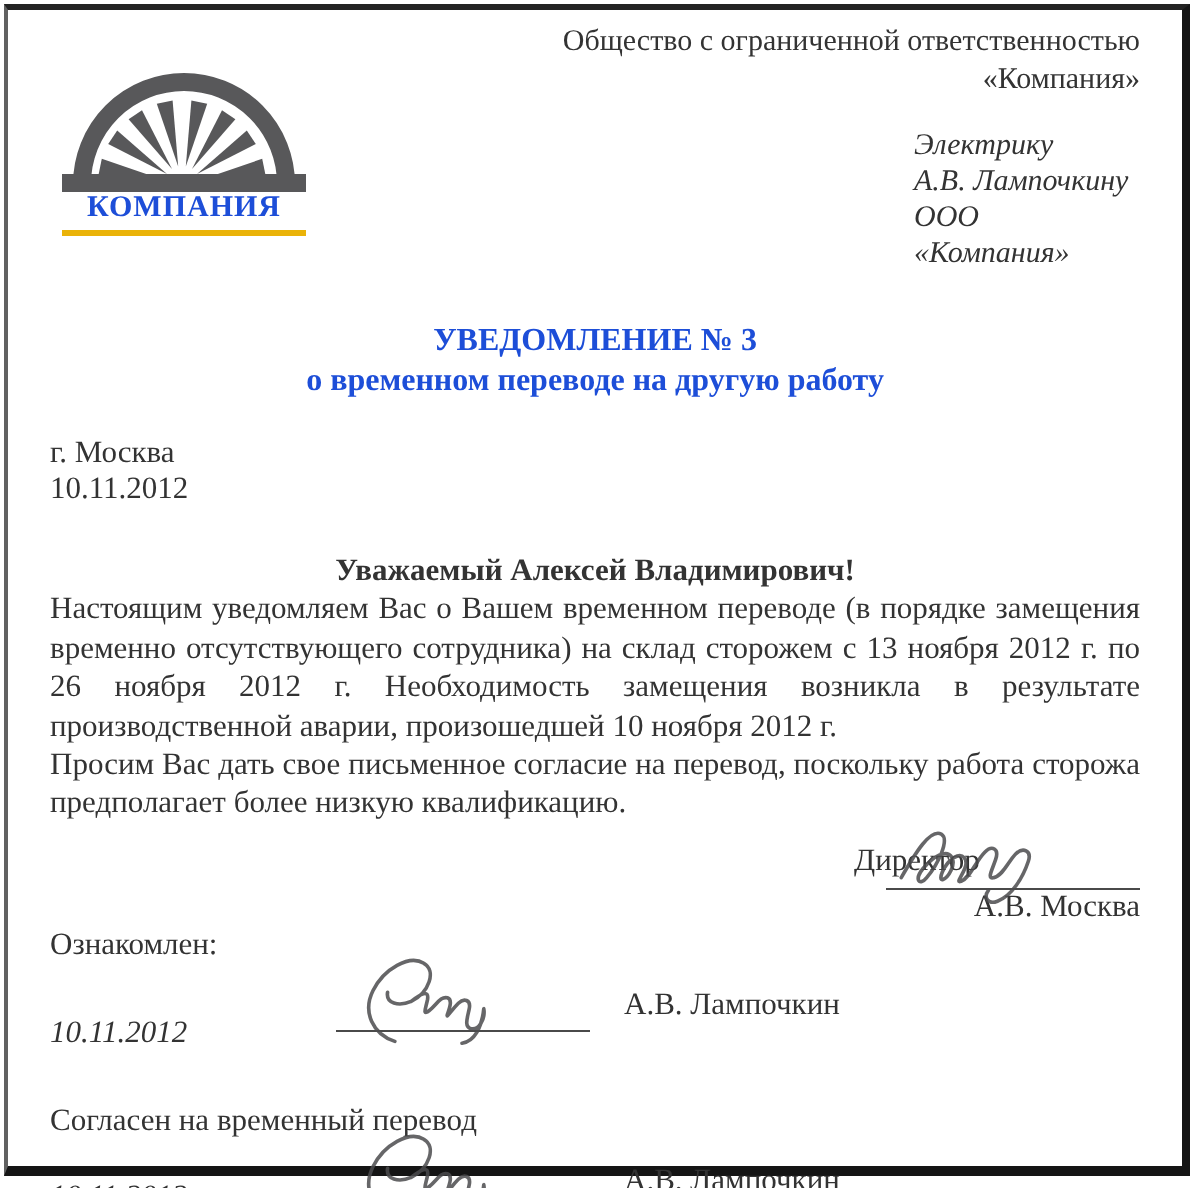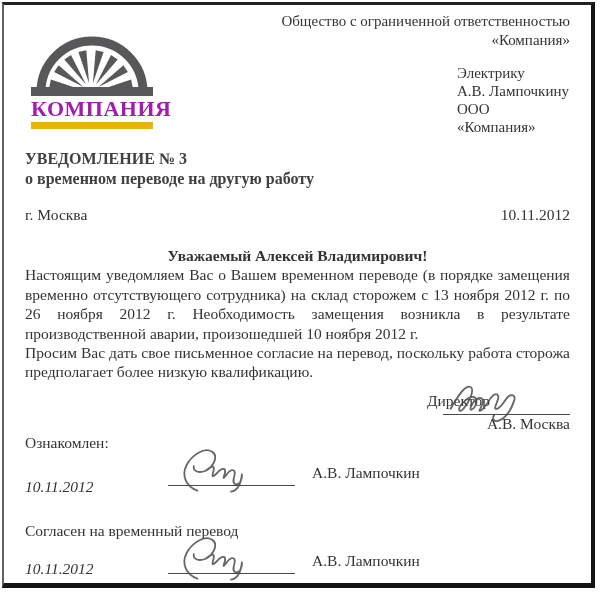--- a/index.html
+++ b/index.html
@@ -25,35 +25,35 @@
   }
   .content {
     position: relative;
     width: 100%; height: 100%;
     padding: 0 21px;
     font-size: 15.5px;
   }
 
   
   .org-name { text-align: right; margin-top: 7px; font-size: 15px; line-height: 1.25; }
-  .addressee { margin: 14px 0 0 432px; font-size: 15px; line-height: 1.2; }
+  .addressee { margin: 14px 0 0 432px; font-size: 15px; line-height: 1.2; font-style: italic; }
 
   .logo { position: absolute; left: 27px; top: 24px; width: 122px; }
   .logo-text {
-    font-weight: bold; font-size: 22px; letter-spacing: 0.5px;
-    color: #a21caf; text-align: center; line-height: 1.05;
-    border-bottom: 7px solid #eab308; padding-bottom: 2px; margin-top: 1px;
+    font-weight: bold; font-size: 15px; letter-spacing: 0.5px;
+    color: #1d4ed8; text-align: center; line-height: 1.05;
+    border-bottom: 3px solid #eab308; padding-bottom: 2px; margin-top: 1px;
   }
   .logo svg { display: block; }
 
   
-  .title { margin-top: 13px; font-weight: bold; font-size: 16px; line-height: 1.3; color: #404040; }
+  .title { text-align: center; margin-top: 25px; font-weight: bold; font-size: 16px; line-height: 1.3; color: #1d4ed8; }
 
   
-  .meta-row { display: flex; justify-content: space-between; margin-top: 16px; }
+  .meta-row { display: flex; justify-content: flex-end; margin-top: 16px; flex-direction: column; }
 
   
   .body { margin-top: 22px; text-align: justify; line-height: 1.25; }
   .body .salutation { font-weight: bold; text-align: center; }
 
   
   .sig-row { display: flex; align-items: flex-end; height: 30px; }
   .sig-row.director { margin-top: 10px; flex-direction: column; }
   .cell-label { width: 143px; padding-bottom: 4px; }
   .sig-line {

